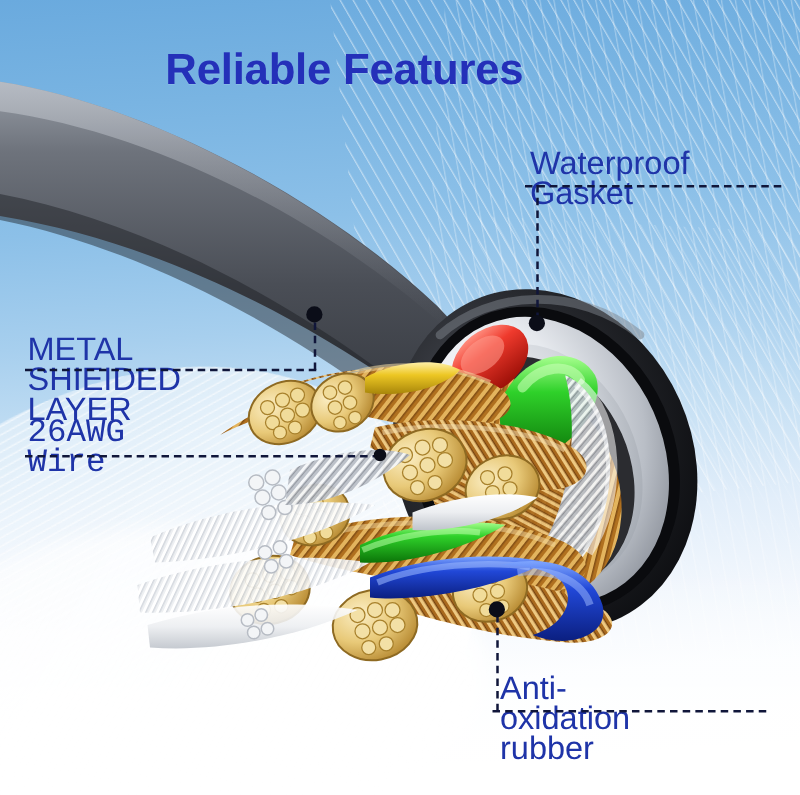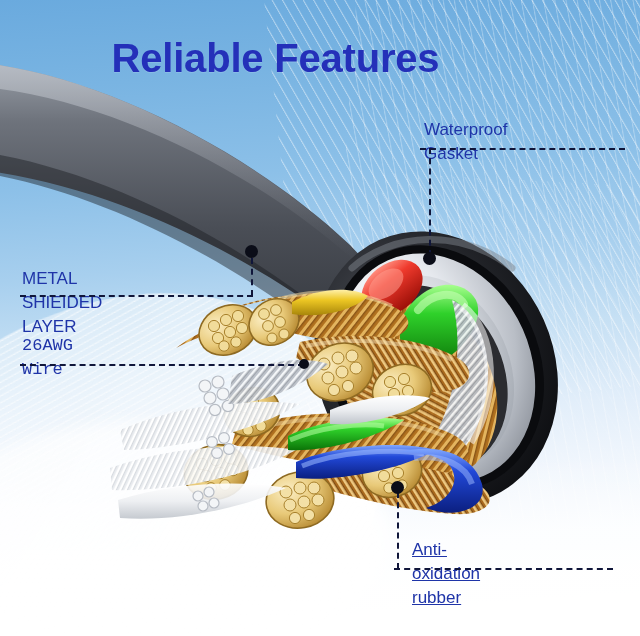--- a/index.html
+++ b/index.html
@@ -82,35 +82,35 @@
   }
   .bg-bottomfade{
     position:absolute;left:0;bottom:0;width:640px;height:180px;
     background:linear-gradient(to bottom,rgba(255,255,255,0),rgba(255,255,255,.96));
   }
 
   
   .title{
     position:absolute;left:0;top:36px;width:551px;
     text-align:center;
-    font-size:40px;font-weight:bold;
+    font-size:35px;font-weight:bold;
     letter-spacing:-.2px;
     color:#2430b9;
     text-shadow:0 1px 0 rgba(255,255,255,.12);
   }
 
   
   #cable{position:absolute;left:0;top:0;width:640px;height:636px;}
 
   
   .callout{position:absolute;}
   .callout .txt{
     position:absolute;
     color:#1f34a8;
-    font-size:17px;
+    font-size:26px;
     line-height:24px;
     white-space:pre-line;
     font-weight:normal;
   }
   .dash-h{
     position:absolute;height:0;
     border-top:2.4px dashed #10163a;
   }
   .dash-v{
     position:absolute;width:0;
@@ -128,21 +128,21 @@
 
   #co-metal .txt{left:22px;top:235px;margin-top:32px;}
   #co-metal .dash-h{left:20px;top:295px;width:233px;}
   #co-metal .dash-v{left:251px;top:258px;height:38px;}
   #co-metal .dot{left:245px;top:245px;width:13px;height:13px;}
 
   #co-awg .txt{left:22px;top:334px;font-family:Liberation Mono, monospace;}
   #co-awg .dash-h{left:20px;top:364px;width:284px;}
   #co-awg .dot{left:299px;top:359px;width:10px;height:10px;}
 
-  #co-anti .txt{left:412px;top:538px;text-decoration:underline;}
+  #co-anti .txt{left:400px;top:538px;}
   #co-anti .dash-h{left:394px;top:568px;width:219px;}
   #co-anti .dash-v{left:397px;top:492px;height:77px;}
   #co-anti .dot{left:391px;top:481px;width:13px;height:13px;}
 </style>
 </head>
 <body>
 
 <div id="shot">
 
   <div class="bg-sky"></div>

